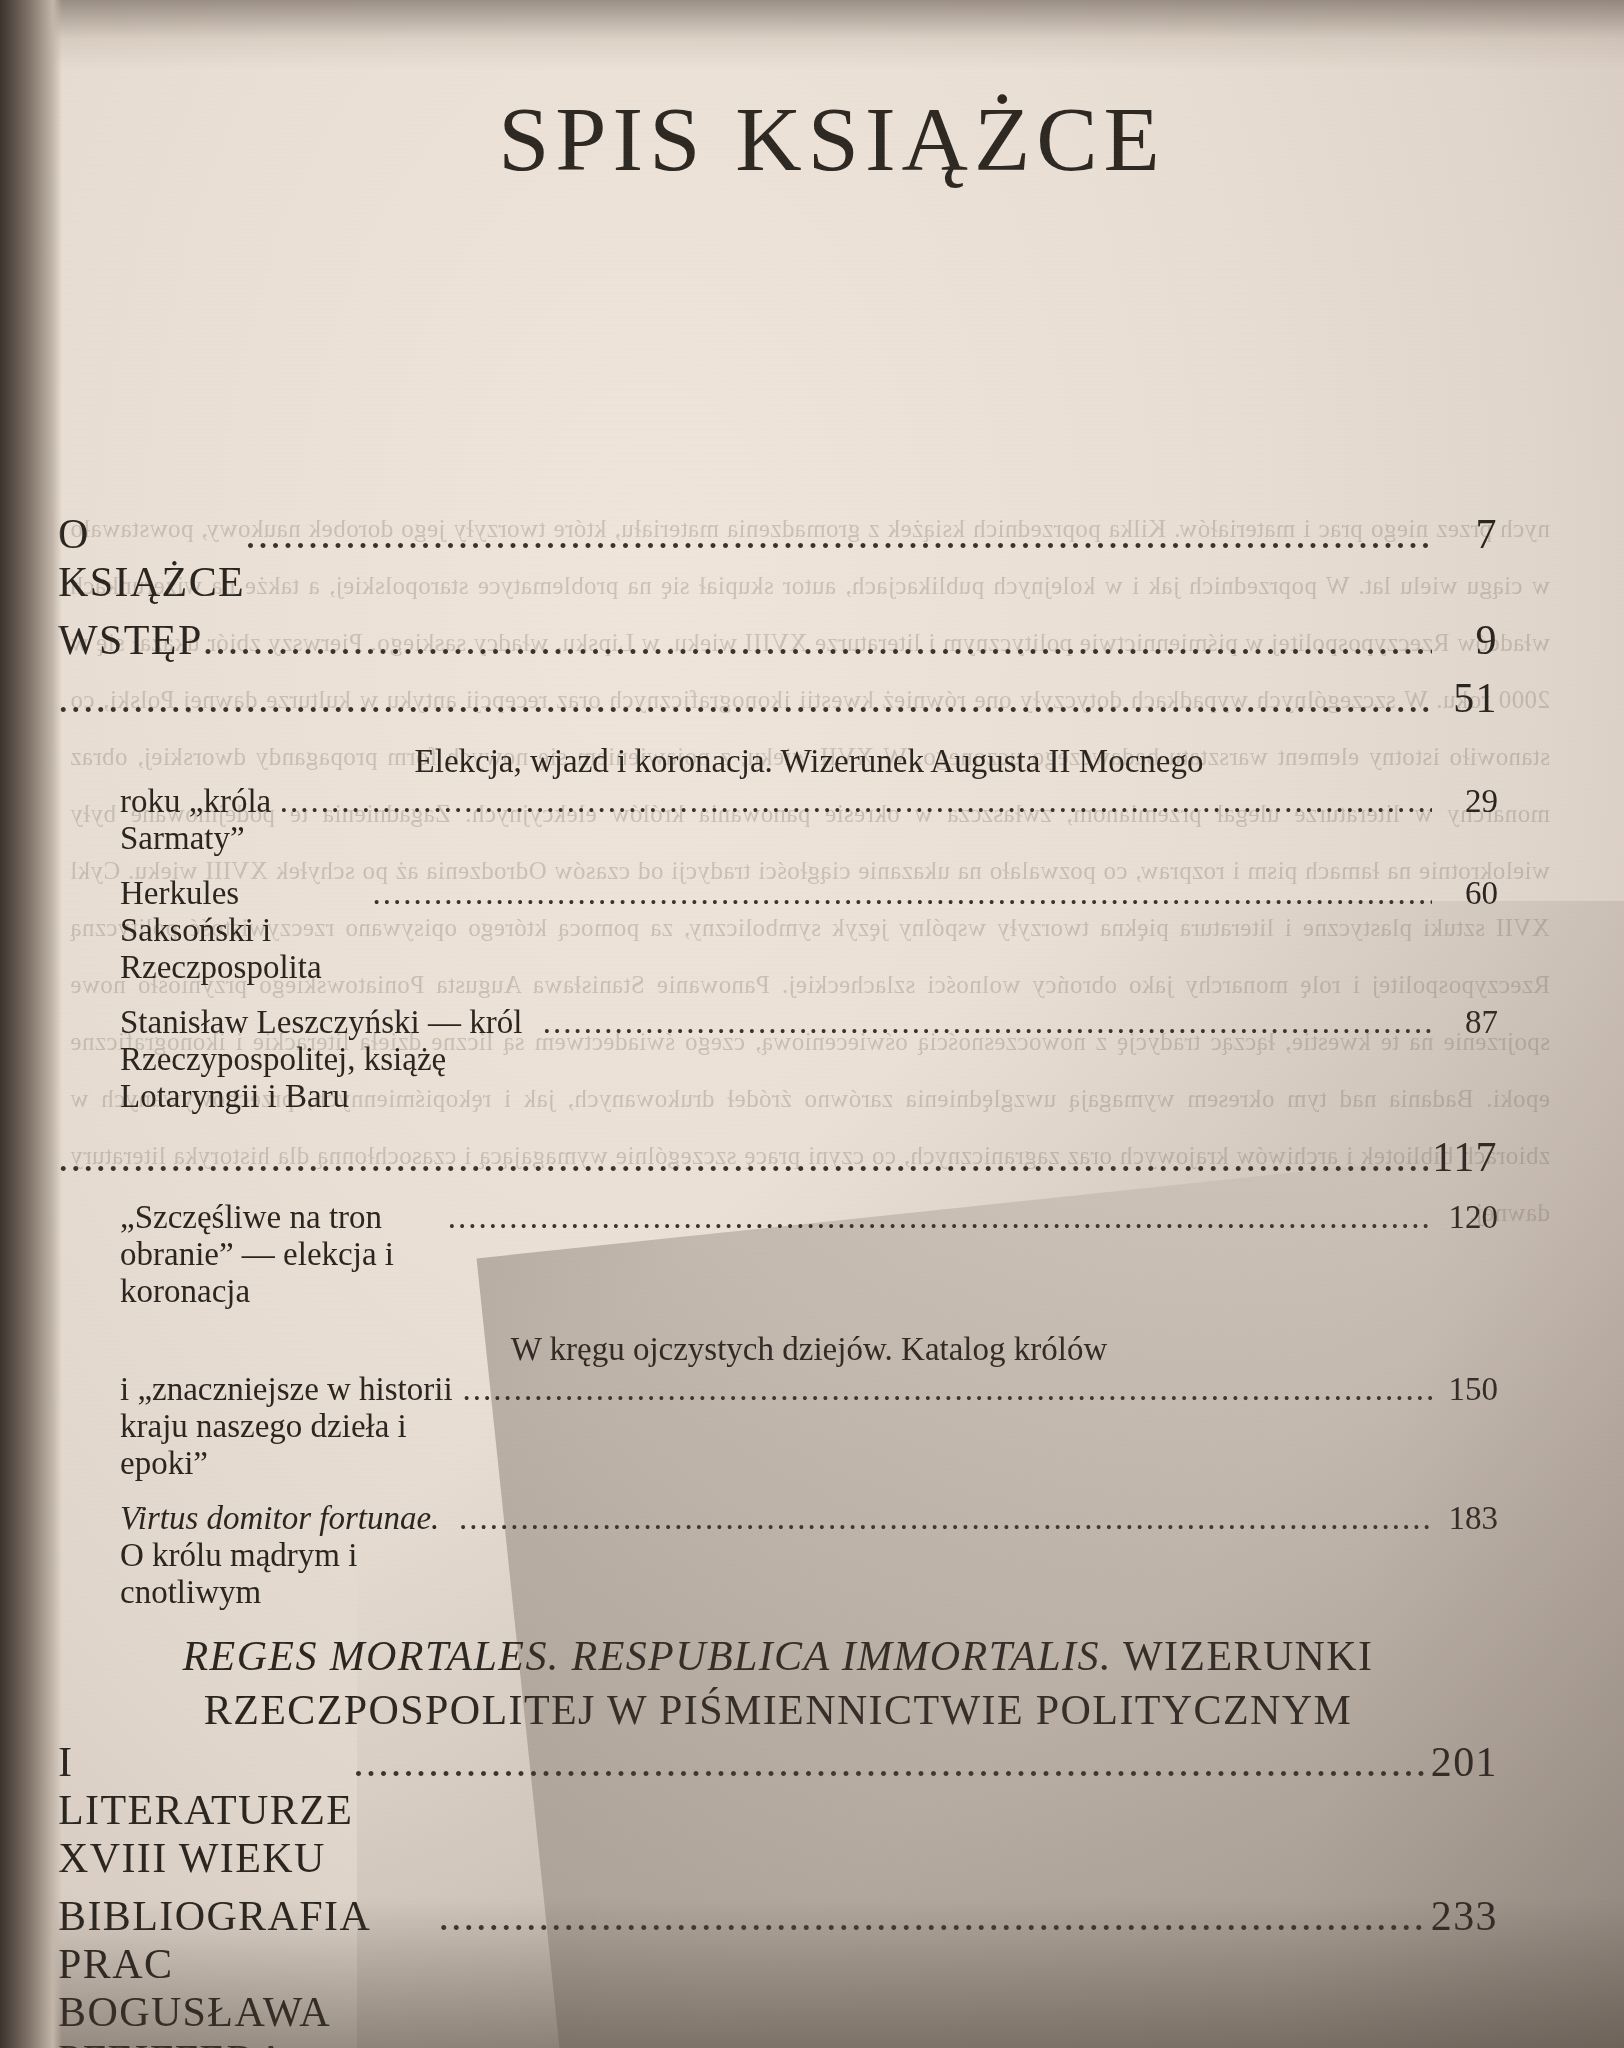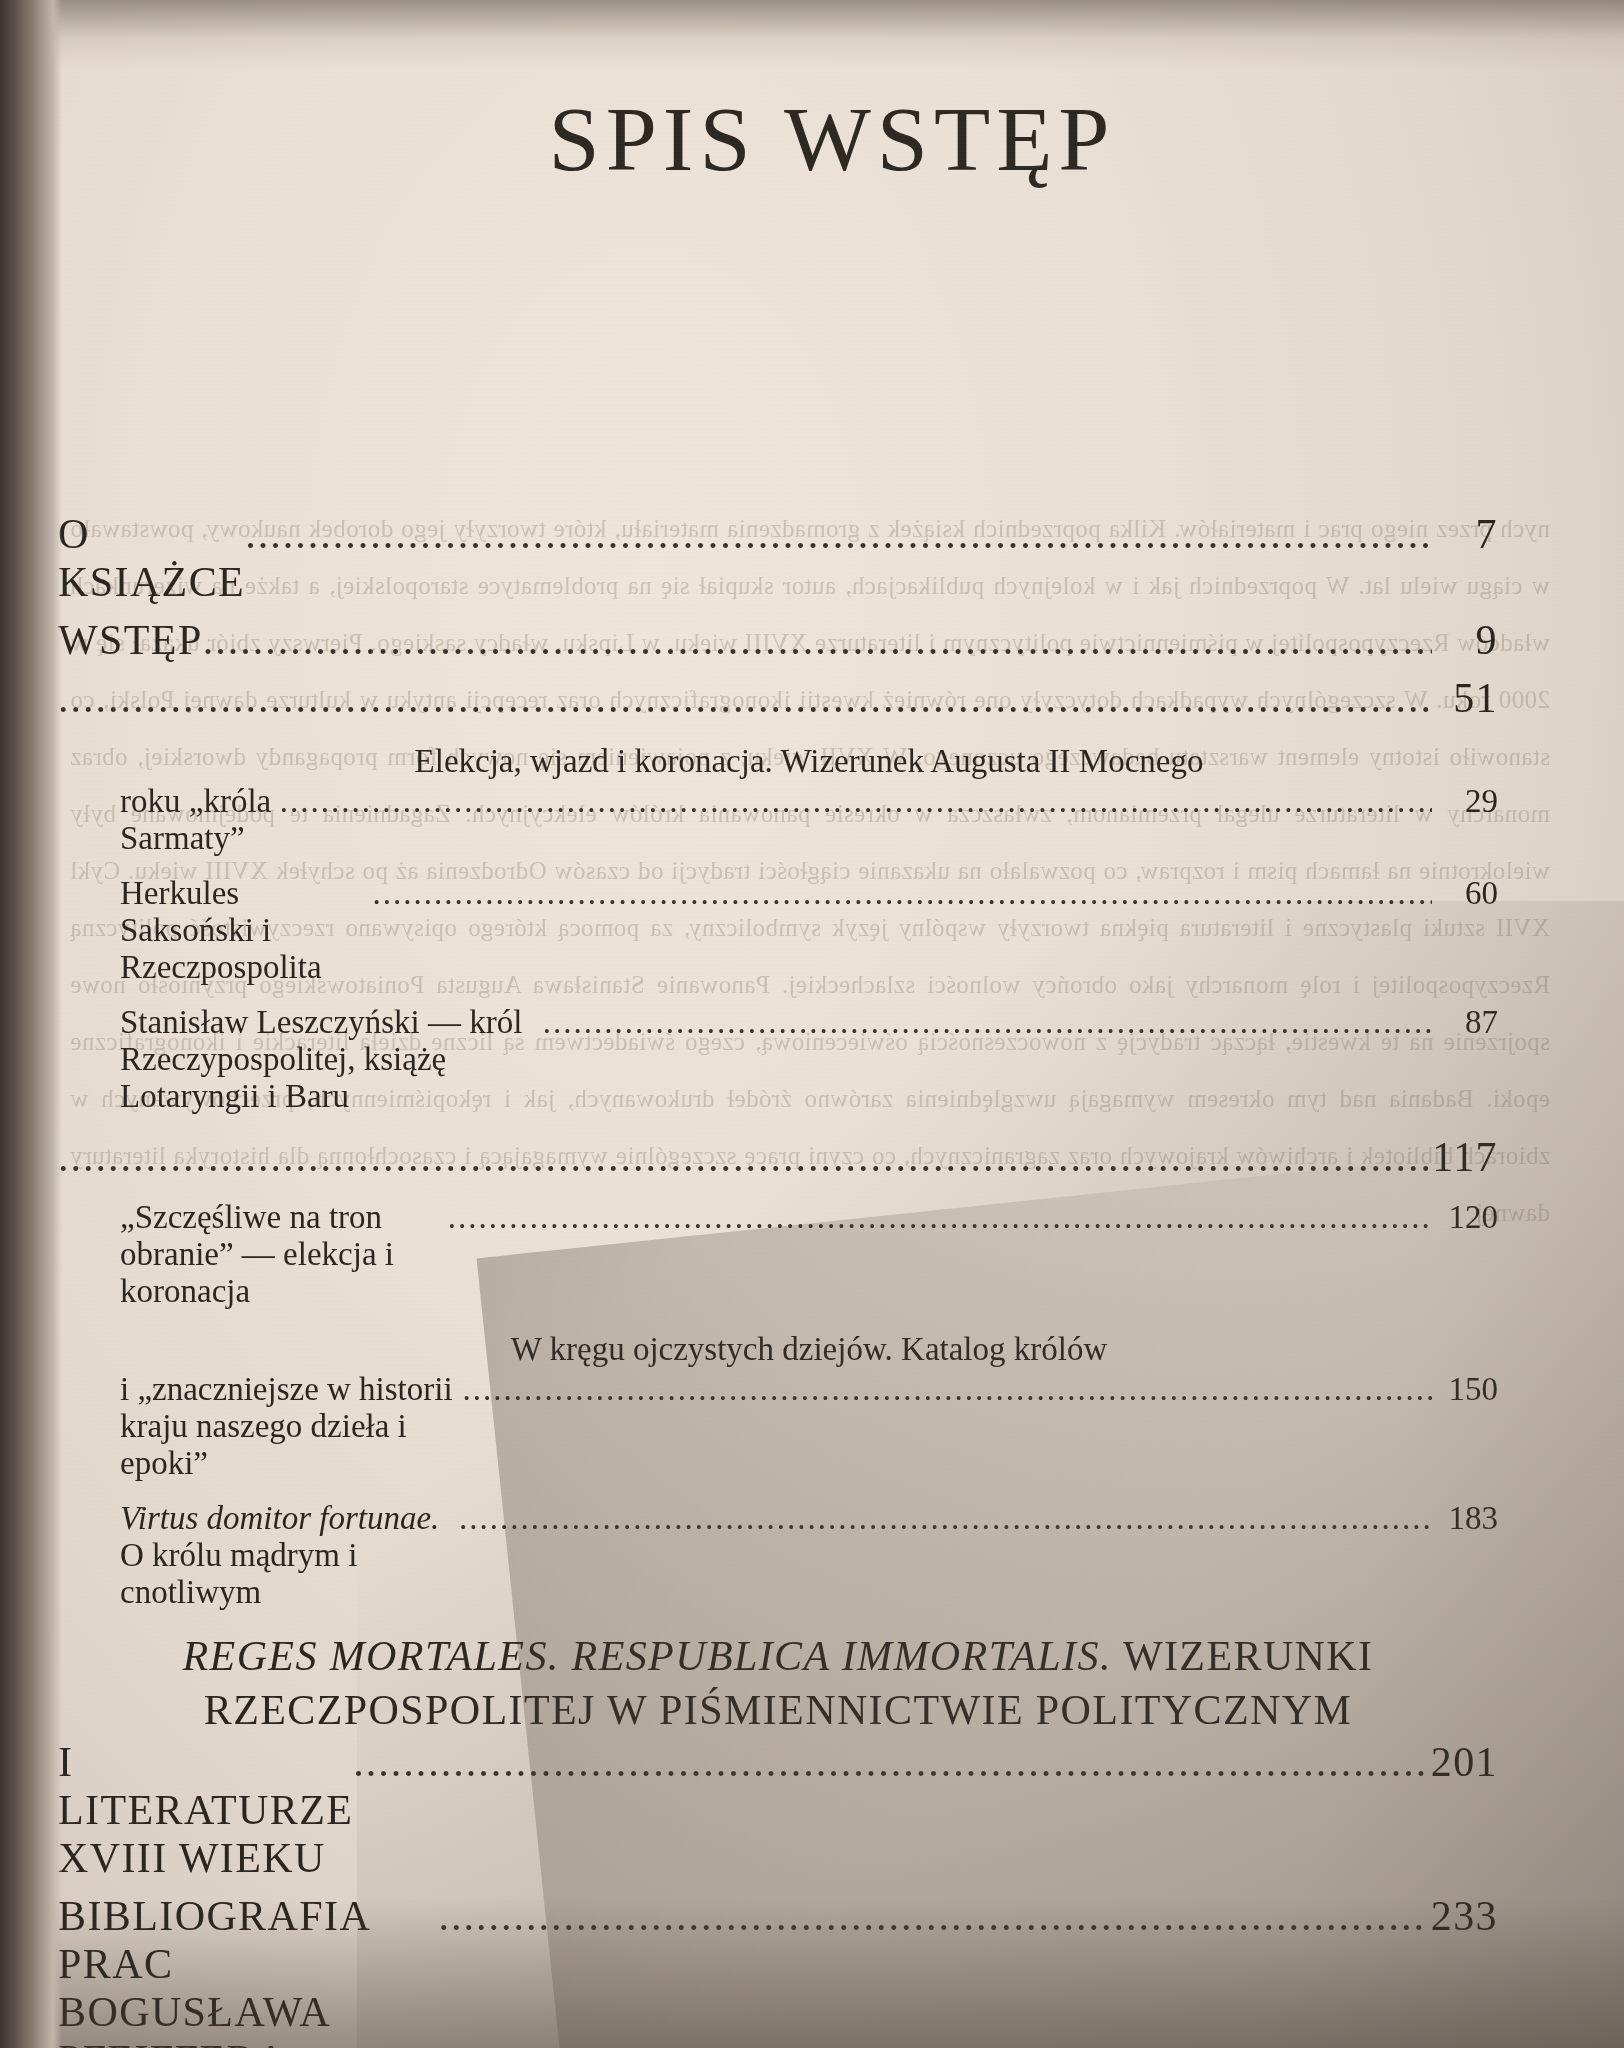--- a/index.html
+++ b/index.html
@@ -174,21 +174,21 @@
   }
 </style>
 </head>
 <body>
 
 <div class="page">
 
   <div class="showthrough">nych przez niego prac i materiałów. Kilka poprzednich książek z gromadzenia materiału, które tworzyły jego dorobek naukowy, powstawało w ciągu wielu lat. W poprzednich jak i w kolejnych publikacjach, autor skupiał się na problematyce staropolskiej, a także na wizerunkach władców Rzeczypospolitej w piśmiennictwie politycznym i literaturze XVIII wieku, w Lipsku, władcy saskiego. Pierwszy zbiór ukazał się w 2000 roku. W szczególnych wypadkach dotyczyły one również kwestii ikonograficznych oraz recepcji antyku w kulturze dawnej Polski, co stanowiło istotny element warsztatu badawczego uczonego. W XVII wieku, z pojawieniem się nowych form propagandy dworskiej, obraz monarchy w literaturze ulegał przemianom, zwłaszcza w okresie panowania królów elekcyjnych. Zagadnienia te podejmowane były wielokrotnie na łamach pism i rozpraw, co pozwalało na ukazanie ciągłości tradycji od czasów Odrodzenia aż po schyłek XVIII wieku. Cykl XVII sztuki plastyczne i literatura piękna tworzyły wspólny język symboliczny, za pomocą którego opisywano rzeczywistość polityczną Rzeczypospolitej i rolę monarchy jako obrońcy wolności szlacheckiej. Panowanie Stanisława Augusta Poniatowskiego przyniosło nowe spojrzenie na te kwestie, łącząc tradycję z nowoczesnością oświeceniową, czego świadectwem są liczne dzieła literackie i ikonograficzne epoki. Badania nad tym okresem wymagają uwzględnienia zarówno źródeł drukowanych, jak i rękopiśmiennych, przechowywanych w zbiorach bibliotek i archiwów krajowych oraz zagranicznych, co czyni pracę szczególnie wymagającą i czasochłonną dla historyka literatury dawnej.</div>
 
   <div class="content">
-    <div class="toc-title">SPIS WSTĘP</div>
+    <div class="toc-title">SPIS KSIĄŻCE</div>
     <div class="toc" id="toc-list">
         <div class="entry lvl1">
           <div class="rowline">
             <span class="label">O KSIĄŻCE</span>
             <span class="dots">........................................................................................................................................................................................................</span>
             <span class="page-no">7</span>
           </div>
         </div>
         <div class="entry lvl1">
           <div class="rowline">

